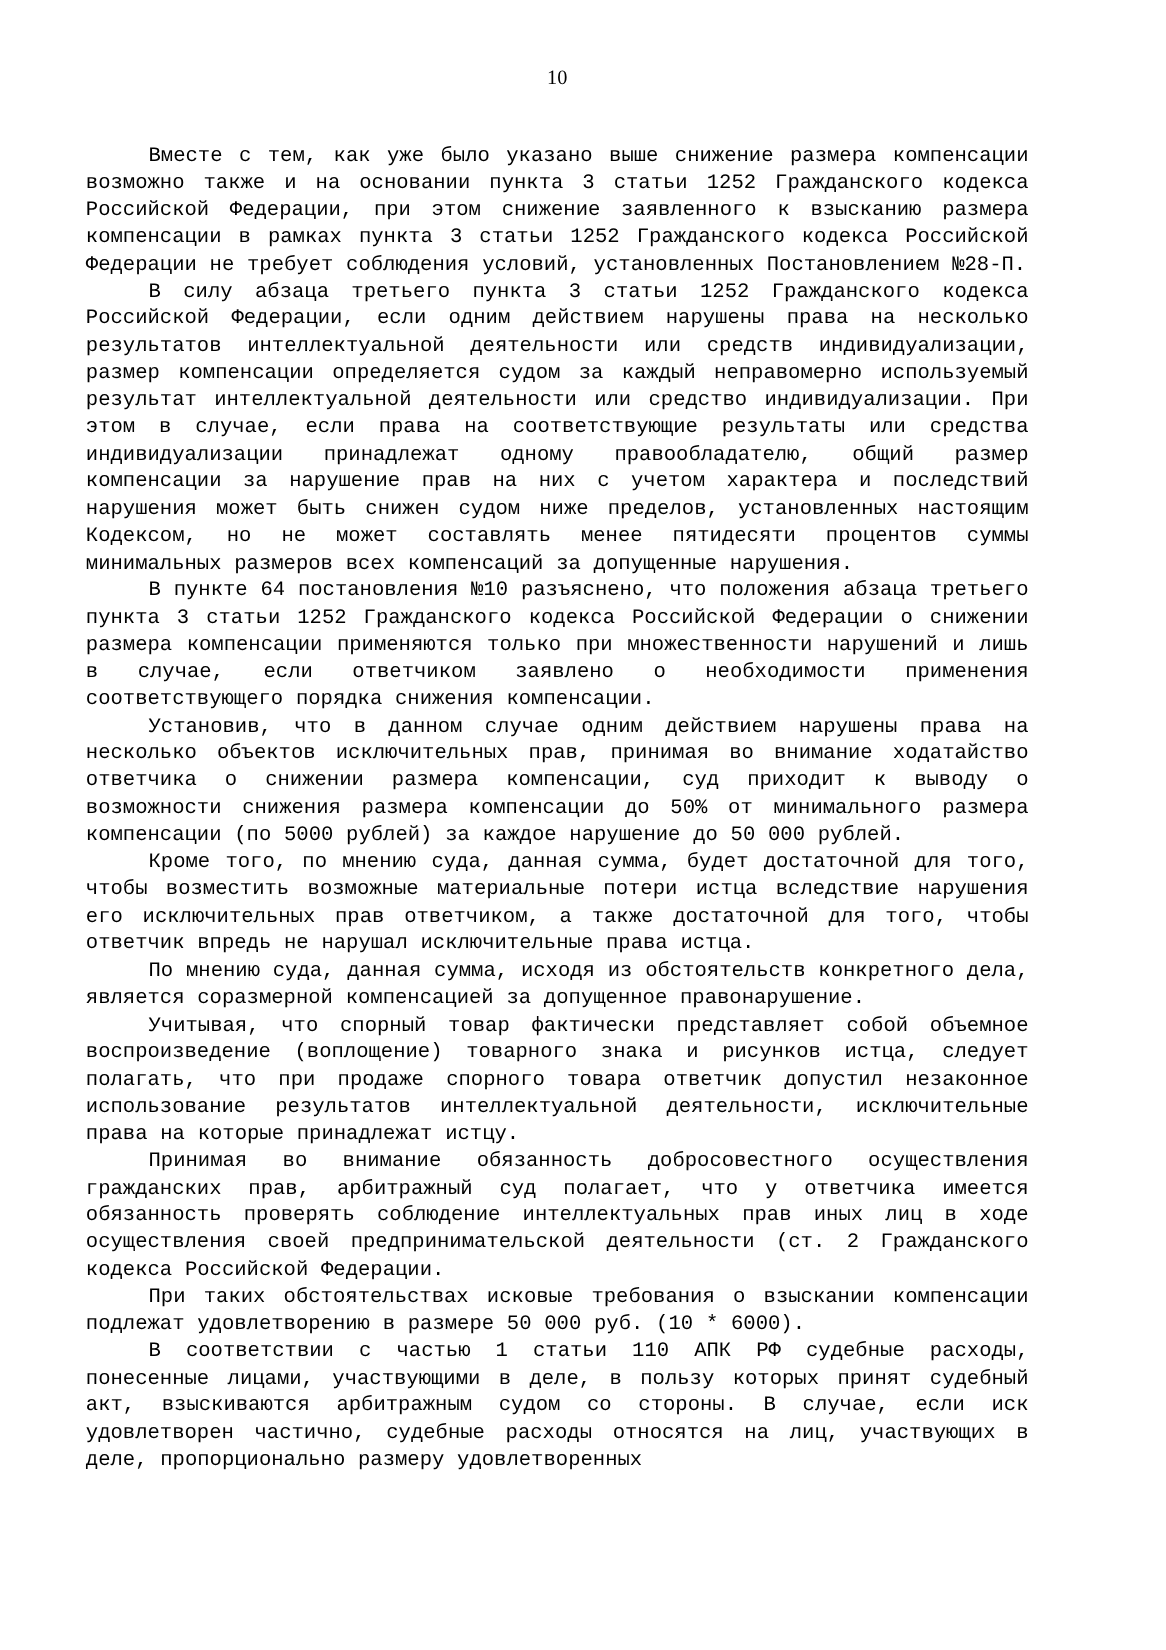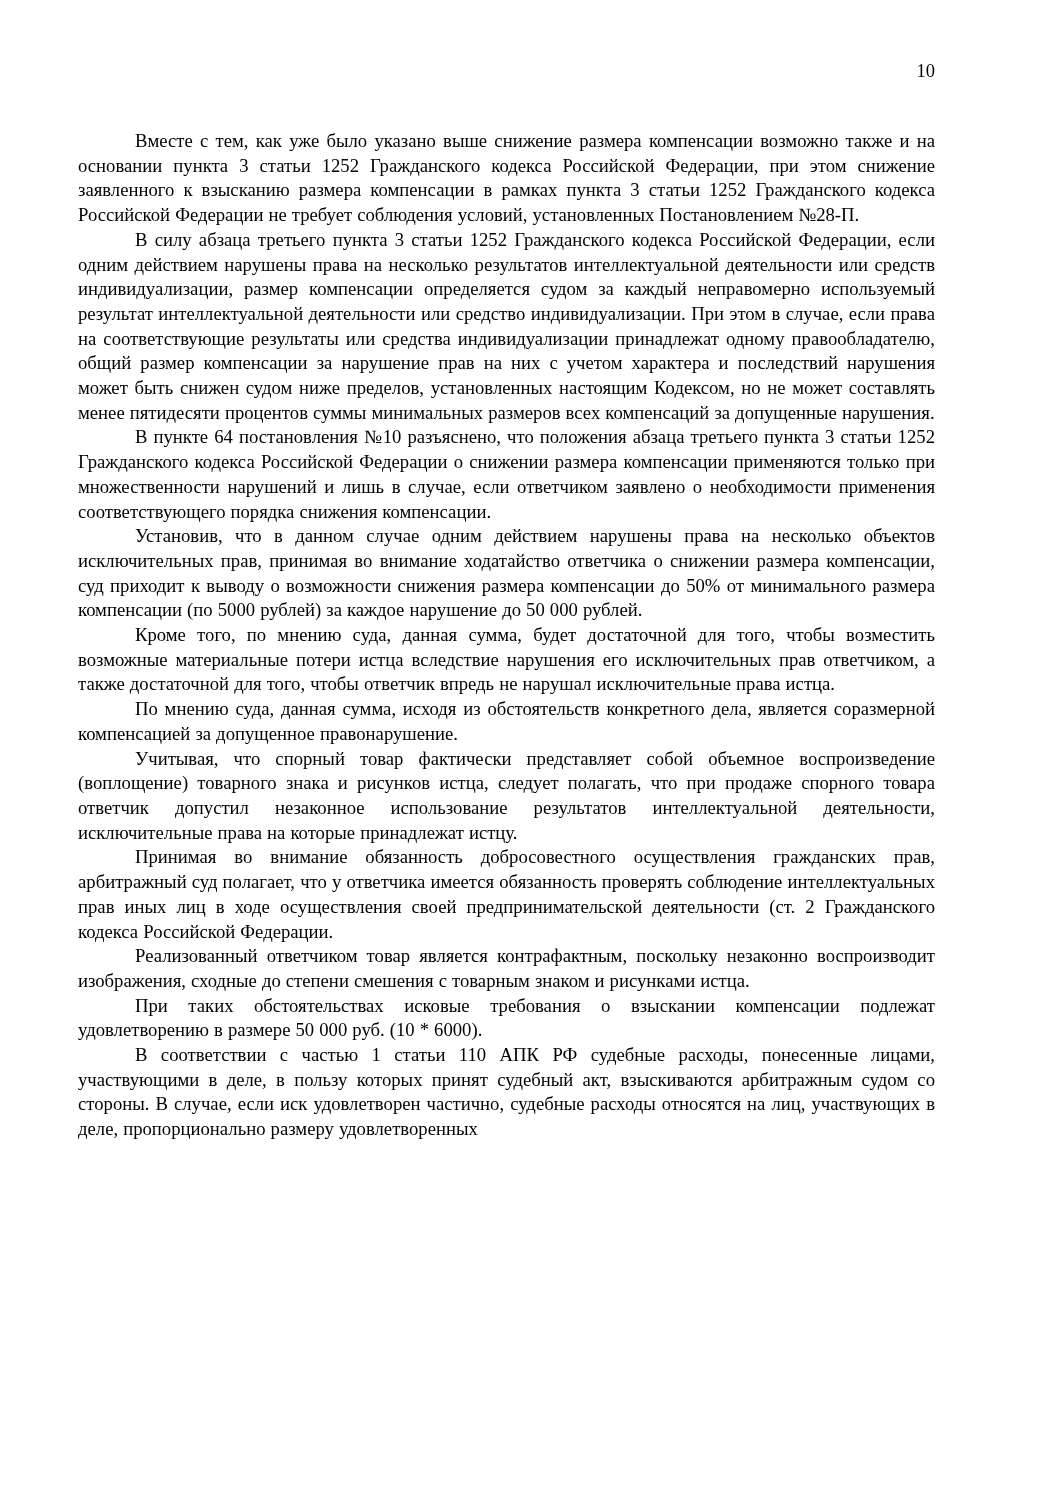--- a/index.html
+++ b/index.html
@@ -14,54 +14,54 @@
     background: #ffffff;
     color: #000000;
     font-family: "Liberation Serif", "DejaVu Serif", serif;
     overflow: hidden;
   }
   .page-number {
     position: absolute;
     top: 60px;
     left: 78px;
     width: 857px;
-    text-align: right;
+    text-align: center;
     font-size: 18.5px;
     line-height: 22px;
     color: #000000;
   }
   .content {
     position: absolute;
     top: 129px;
     left: 78px;
     width: 857px;
     font-size: 18.7px;
     line-height: 24.7px;
     text-align: justify;
     color: #000000;
   }
   .content p {
     margin: 0;
     padding: 0;
     text-indent: 57px;
     word-spacing: 0.02em;
+    font-family: Liberation Mono, monospace;
   }
 </style>
 </head>
 <body>
 
 <div class="page">
   <div class="page-number">10</div>
 
   <div class="content">
     <p>Вместе с тем, как уже было указано выше снижение размера компенсации возможно также и на основании пункта 3 статьи 1252 Гражданского кодекса Российской Федерации, при этом снижение заявленного к взысканию размера компенсации в рамках пункта 3 статьи 1252 Гражданского кодекса Российской Федерации не требует соблюдения условий, установленных Постановлением №28-П.</p>
     <p>В силу абзаца третьего пункта 3 статьи 1252 Гражданского кодекса Российской Федерации, если одним действием нарушены права на несколько результатов интеллектуальной деятельности или средств индивидуализации, размер компенсации определяется судом за каждый неправомерно используемый результат интеллектуальной деятельности или средство индивидуализации. При этом в случае, если права на соответствующие результаты или средства индивидуализации принадлежат одному правообладателю, общий размер компенсации за нарушение прав на них с учетом характера и последствий нарушения может быть снижен судом ниже пределов, установленных настоящим Кодексом, но не может составлять менее пятидесяти процентов суммы минимальных размеров всех компенсаций за допущенные нарушения.</p>
     <p>В пункте 64 постановления №10 разъяснено, что положения абзаца третьего пункта 3 статьи 1252 Гражданского кодекса Российской Федерации о снижении размера компенсации применяются только при множественности нарушений и лишь в случае, если ответчиком заявлено о необходимости применения соответствующего порядка снижения компенсации.</p>
     <p>Установив, что в данном случае одним действием нарушены права на несколько объектов исключительных прав, принимая во внимание ходатайство ответчика о снижении размера компенсации, суд приходит к выводу о возможности снижения размера компенсации до 50% от минимального размера компенсации (по 5000 рублей) за каждое нарушение до 50 000 рублей.</p>
     <p>Кроме того, по мнению суда, данная сумма, будет достаточной для того, чтобы возместить возможные материальные потери истца вследствие нарушения его исключительных прав ответчиком, а также достаточной для того, чтобы ответчик впредь не нарушал исключительные права истца.</p>
     <p>По мнению суда, данная сумма, исходя из обстоятельств конкретного дела, является соразмерной компенсацией за допущенное правонарушение.</p>
     <p>Учитывая, что спорный товар фактически представляет собой объемное воспроизведение (воплощение) товарного знака и рисунков истца, следует полагать, что при продаже спорного товара ответчик допустил незаконное использование результатов интеллектуальной деятельности, исключительные права на которые принадлежат истцу.</p>
     <p>Принимая во внимание обязанность добросовестного осуществления гражданских прав, арбитражный суд полагает, что у ответчика имеется обязанность проверять соблюдение интеллектуальных прав иных лиц в ходе осуществления своей предпринимательской деятельности (ст. 2 Гражданского кодекса Российской Федерации.</p>
-    <p>Реализованный ответчиком товар является контрафактным, поскольку незаконно воспроизводит изображения, сходные до степени смешения с товарным знаком и рисунками истца.</p>
     <p>При таких обстоятельствах исковые требования о взыскании компенсации подлежат удовлетворению в размере 50 000 руб. (10 * 6000).</p>
     <p>В соответствии с частью 1 статьи 110 АПК РФ судебные расходы, понесенные лицами, участвующими в деле, в пользу которых принят судебный акт, взыскиваются арбитражным судом со стороны. В случае, если иск удовлетворен частично, судебные расходы относятся на лиц, участвующих в деле, пропорционально размеру удовлетворенных</p>
   </div>
 </div>
 
 </body></html>

